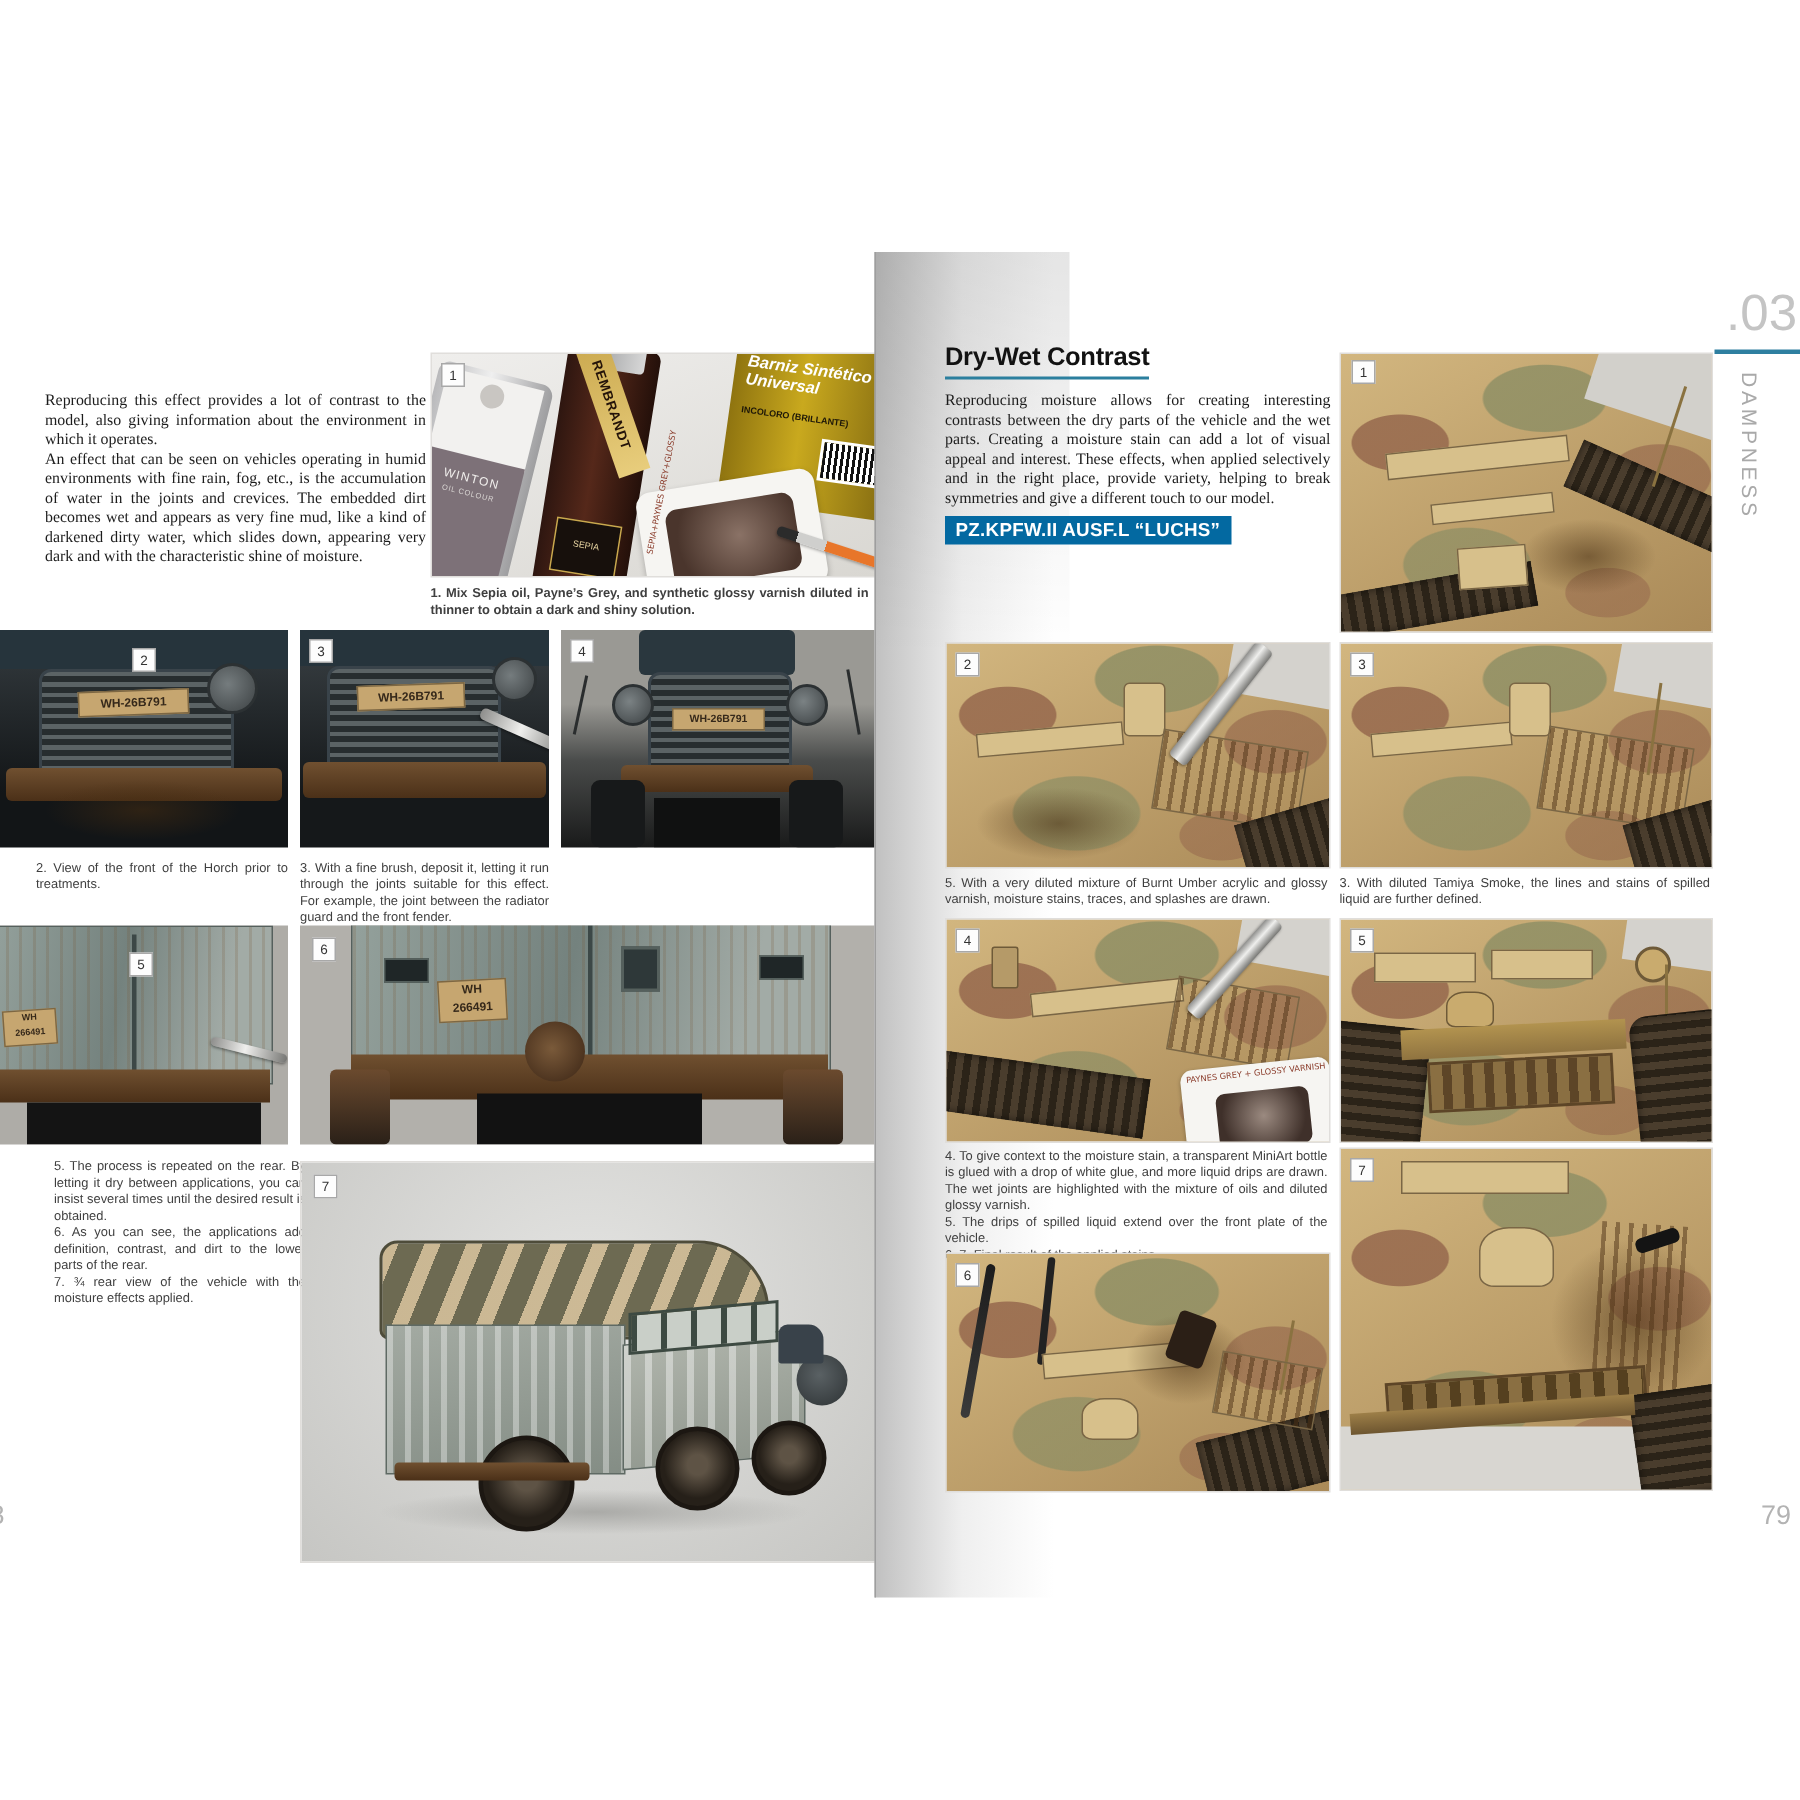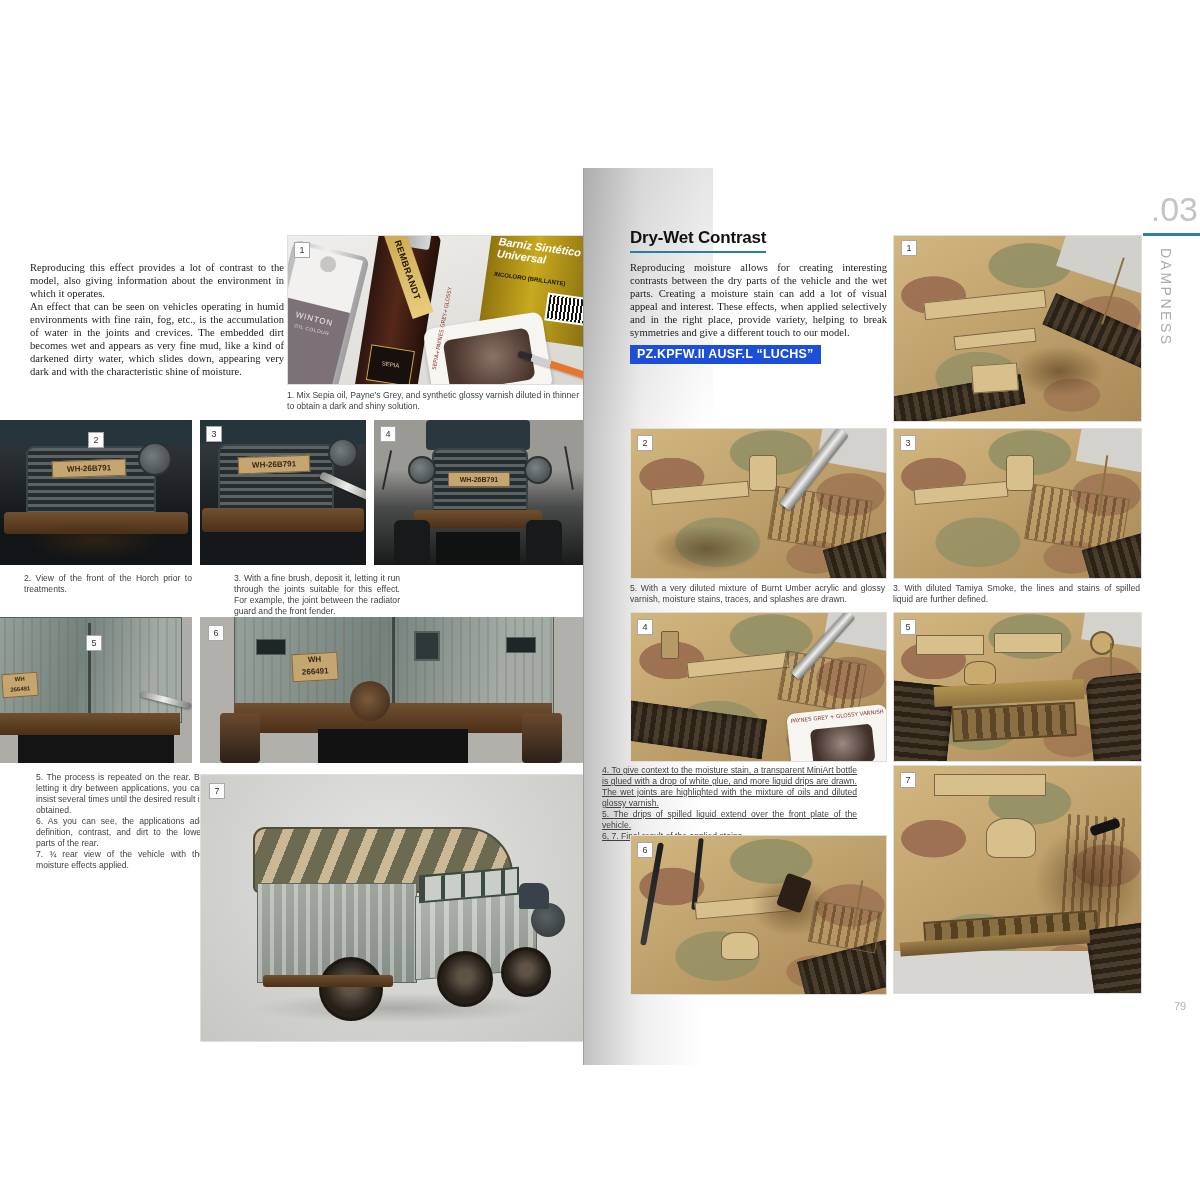--- a/index.html
+++ b/index.html
@@ -7,23 +7,23 @@
           font-family:"Liberation Sans",sans-serif;color:#1a1a1a;}
   .abs{position:absolute;}
   
   .heading{font-size:17px;font-weight:bold;letter-spacing:-0.2px;color:#121212;
            border-bottom:2px solid #2b7f9e;padding-bottom:3px;display:inline-block;}
   .body-serif{font-family:"Liberation Serif",serif;font-size:10.6px;line-height:13px;
               text-align:justify;color:#1c1c1c;}
   .body-serif p{margin:0;}
   .cap{font-size:8.6px;line-height:11px;color:#3f3f3f;text-align:justify;}
   .cap p{margin:0;}
-  .model-badge{background:#1d4ed8;color:#ffffff;font-weight:bold;font-size:12.5px;
+  .model-badge{background:#0369a1;color:#ffffff;font-weight:bold;font-size:12.5px;
                padding:2px 7px 3px 7px;display:inline-block;letter-spacing:0.2px;}
-  .pagenum{font-size:11px;color:#b3b3b3;}
+  .pagenum{font-size:18px;color:#b3b3b3;}
   
   .photo{position:absolute;overflow:hidden;background:#9a9a98;}
   .photo.lt{border:1px solid #e0dedb;}
   .badge{position:absolute;width:14px;height:14px;background:#fdfdfd;border:1px solid #a8a8a8;
          font-size:9px;color:#333;text-align:center;line-height:14px;z-index:5;}
   
   .camo{background:
     radial-gradient(55px 32px at 16% 32%, rgba(150,104,77,.85) 58%, transparent 60%),
     radial-gradient(70px 38px at 55% 16%, rgba(140,142,100,.8) 58%, transparent 60%),
     radial-gradient(58px 36px at 86% 44%, rgba(150,104,77,.65) 58%, transparent 60%),
@@ -92,21 +92,21 @@
       <div class="abs" style="left:64px;top:76px;width:44px;height:24px;background:repeating-linear-gradient(90deg,#111 0 2px,#fff 2px 4px);border:2px solid #fff;"></div>
     </div>
 
     <div class="abs" style="left:140px;top:84px;width:120px;height:78px;transform:rotate(-9deg);background:#f6f5f2;border-radius:10px;box-shadow:0 2px 4px rgba(0,0,0,.25);">
       <div class="abs" style="left:18px;top:14px;width:86px;height:52px;border-radius:8px;background:radial-gradient(circle at 55% 45%,#8a7266,#4a352c 75%);"></div>
       <div class="abs note" style="left:2px;top:40px;width:110px;font-size:5.5px;transform:rotate(-70deg);transform-origin:left top;">SEPIA+PAYNES GREY+GLOSSY</div>
     </div>
 
     <div class="abs" style="left:228px;top:128px;width:90px;height:7px;transform:rotate(18deg);background:linear-gradient(90deg,#2b2b2b 0 14px,#cfcfcd 14px 34px,#e8762a 34px 100%);border-radius:3px;box-shadow:0 1px 2px rgba(0,0,0,.3);"></div>
   </div>
-  <div class="abs cap" style="left:287px;top:390px;width:292px;">1. Mix Sepia oil, Payne’s Grey, and synthetic glossy varnish diluted in thinner to obtain a dark and shiny solution.</div>
+  <div class="abs cap" style="left:287px;top:390px;width:292px;font-weight:bold;">1. Mix Sepia oil, Payne’s Grey, and synthetic glossy varnish diluted in thinner to obtain a dark and shiny solution.</div>
 
   <div class="photo" style="left:0px;top:420px;width:192px;height:145px;background:linear-gradient(180deg,#353c40,#121517 75%);">
     <div class="badge" style="left:88px;top:12px;">2</div>
     <div class="abs" style="left:0;top:0;width:192px;height:26px;background:#26343c;"></div>
     <div class="abs grille" style="left:26px;top:26px;width:126px;height:66px;"></div>
     <div class="abs plate" style="left:52px;top:40px;width:72px;height:15px;font-size:8px;line-height:15px;transform:rotate(-2deg);">WH-26B791</div>
     <div class="abs rust" style="left:4px;top:92px;width:184px;height:22px;border-radius:4px;"></div>
     <div class="abs" style="left:138px;top:22px;width:30px;height:30px;border-radius:50%;background:radial-gradient(circle at 40% 40%,#757c7e,#3c4143);border:2px solid #2c3133;"></div>
     <div class="abs stain" style="left:30px;top:100px;width:130px;height:40px;"></div>
   </div>
@@ -130,21 +130,21 @@
     <div class="abs" style="left:150px;top:36px;width:24px;height:24px;border-radius:50%;background:radial-gradient(circle at 40% 40%,#7b8284,#3c4143);border:2px solid #2c3133;"></div>
     <div class="abs rust" style="left:40px;top:90px;width:128px;height:18px;border-radius:4px;"></div>
     <div class="abs" style="left:20px;top:100px;width:36px;height:45px;background:#17191a;border-radius:6px;"></div>
     <div class="abs" style="left:152px;top:100px;width:36px;height:45px;background:#17191a;border-radius:6px;"></div>
     <div class="abs" style="left:62px;top:112px;width:84px;height:33px;background:#101111;"></div>
     <div class="abs" style="left:12px;top:30px;width:2px;height:40px;background:#2a2d2e;transform:rotate(12deg);"></div>
     <div class="abs" style="left:194px;top:26px;width:2px;height:44px;background:#2a2d2e;transform:rotate(-10deg);"></div>
   </div>
 
   <div class="abs cap" style="left:24px;top:573px;width:168px;">2. View of the front of the Horch prior to treatments.</div>
-  <div class="abs cap" style="left:200px;top:573px;width:166px;margin-left:34px;">3. With a fine brush, deposit it, letting it run through the joints suitable for this effect. For example, the joint between the radiator guard and the front fender.</div>
+  <div class="abs cap" style="left:200px;top:573px;width:166px;">3. With a fine brush, deposit it, letting it run through the joints suitable for this effect. For example, the joint between the radiator guard and the front fender.</div>
 
   <div class="photo" style="left:0px;top:617px;width:192px;height:146px;background:#aeaca7;">
     <div class="badge" style="left:86px;top:18px;">5</div>
     <div class="abs wpanel" style="left:-6px;top:0px;width:186px;height:104px;border:1px solid #55605d;"></div>
     <div class="abs" style="left:88px;top:6px;width:3px;height:92px;background:#3c4847;"></div>
     <div class="abs plate" style="left:2px;top:56px;width:34px;height:22px;font-size:6px;line-height:10px;transform:rotate(-4deg);">
       <div>WH</div>
       <div>266491</div>
     </div>
     <div class="abs rust" style="left:-6px;top:96px;width:186px;height:22px;"></div>
@@ -271,21 +271,21 @@
     <div class="abs deckrect" style="left:100px;top:20px;width:66px;height:18px;"></div>
     <div class="abs" style="left:70px;top:48px;width:30px;height:22px;background:#c9ab6e;border:1px solid #6e5a38;border-radius:40% 40% 20% 20%;"></div>
     <div class="abs" style="left:196px;top:18px;width:20px;height:20px;border-radius:50%;background:#c9ab6e;border:2px solid #6e5a38;"></div>
     <div class="abs" style="left:216px;top:30px;width:2px;height:54px;background:#8a7240;"></div>
     <div class="abs trackv" style="left:-14px;top:70px;width:70px;height:90px;transform:rotate(6deg);"></div>
     <div class="abs trackv" style="left:196px;top:62px;width:66px;height:96px;transform:rotate(-6deg);border-radius:12px;"></div>
     <div class="abs" style="left:58px;top:92px;width:120px;height:30px;background:repeating-linear-gradient(90deg,#8a6f42 0 8px,#5d4527 8px 14px);border:2px solid #5d4527;transform:rotate(-3deg);"></div>
     <div class="abs" style="left:40px;top:70px;width:150px;height:20px;background:linear-gradient(180deg,#b2934f,#8f7340);transform:rotate(-3deg);"></div>
   </div>
 
-  <div class="abs cap" style="left:602px;top:765px;width:255px;text-decoration:underline;">
+  <div class="abs cap" style="left:630px;top:765px;width:255px;">
     <p>4. To give context to the moisture stain, a transparent MiniArt bottle is glued with a drop of white glue, and more liquid drips are drawn. The wet joints are highlighted with the mixture of oils and diluted glossy varnish.</p>
     <p>5. The drips of spilled liquid extend over the front plate of the vehicle.</p>
     <p>6, 7. Final result of the applied stains.</p>
   </div>
 
   <div class="photo lt camo" style="left:630px;top:835px;width:255px;height:158px;">
     <div class="badge" style="left:6px;top:6px;">6</div>
     <div class="abs" style="left:18px;top:6px;width:6px;height:104px;background:linear-gradient(180deg,#1c1c1c,#3a3a3a);transform:rotate(10deg);border-radius:3px;"></div>
     <div class="abs" style="left:64px;top:2px;width:5px;height:72px;background:#222;transform:rotate(6deg);border-radius:3px;"></div>
     <div class="abs deckrect" style="left:64px;top:62px;width:104px;height:15px;transform:rotate(-5deg);"></div>

